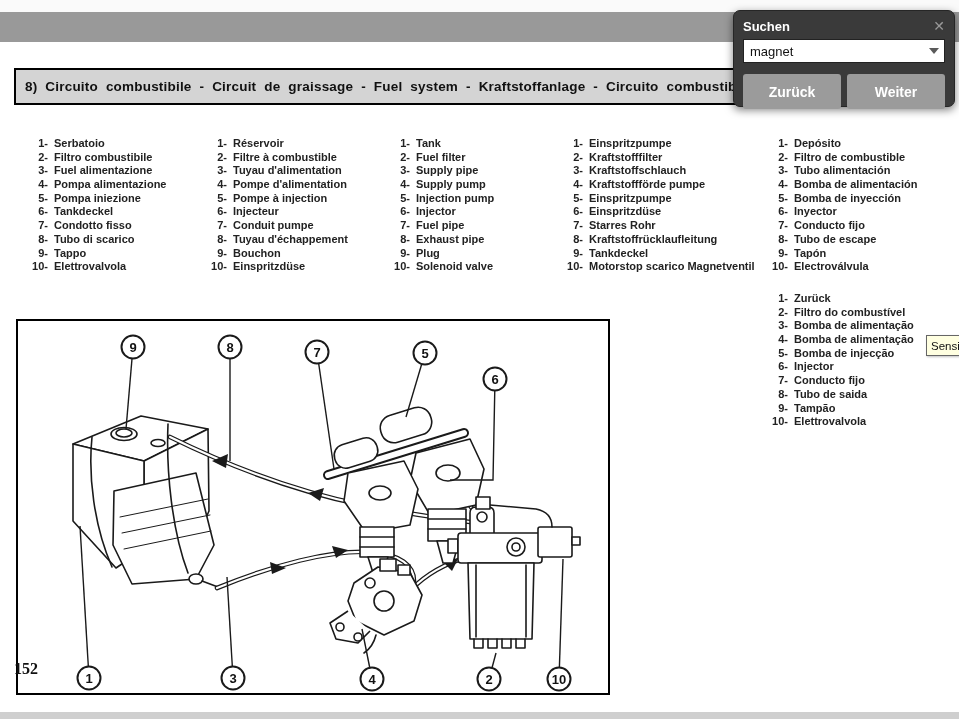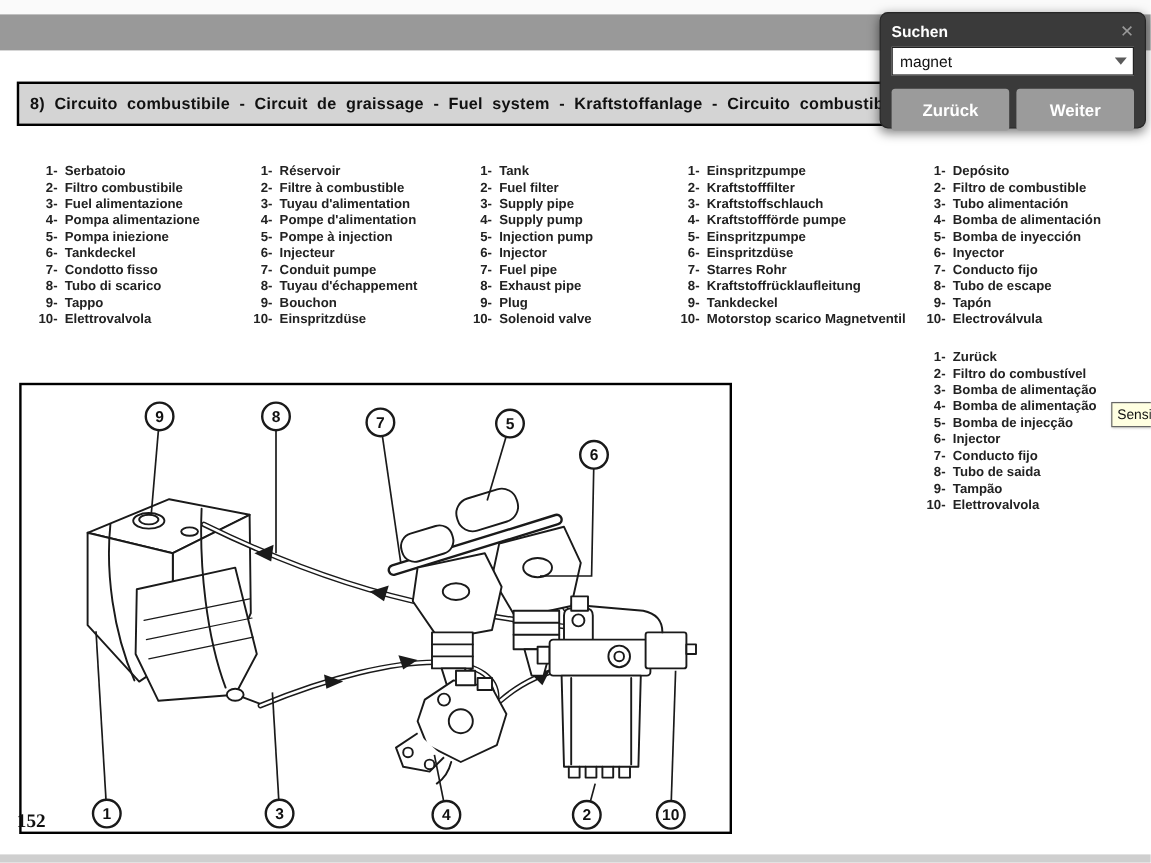--- a/index.html
+++ b/index.html
@@ -37,21 +37,21 @@
   .art{stroke:#1a1a1a;fill:none;stroke-width:1.6;stroke-linejoin:round;stroke-linecap:round;}
   .artf{stroke:#1a1a1a;fill:#ffffff;stroke-width:1.6;stroke-linejoin:round;}
   .pipe-o{stroke:#1a1a1a;fill:none;stroke-width:4.6;stroke-linecap:round;}
   .pipe-i{stroke:#ffffff;fill:none;stroke-width:2.2;stroke-linecap:round;}
   .arrow{fill:#1a1a1a;stroke:none;}
   .leader{stroke:#1a1a1a;stroke-width:1.4;fill:none;}
   .callout-circle{fill:#ffffff;stroke:#1a1a1a;stroke-width:2;}
   .callout-num{font-family:"Liberation Sans",sans-serif;font-size:13px;font-weight:bold;fill:#111;text-anchor:middle;}
 
   .page-num{
-    position:absolute;left:14px;top:676px;
+    position:absolute;left:14px;top:660px;
     font-family:"Liberation Serif",serif;font-weight:bold;font-size:16px;color:#111;
   }
 
   .search-dialog{
     position:absolute;left:733px;top:10px;width:222px;height:97px;z-index:10;
     background:#3a3a3a;border:1px solid #262626;border-radius:7px;
     box-shadow:0 3px 9px rgba(0,0,0,.5);box-sizing:border-box;padding:6px 9px 0 9px;
   }
   .sd-header{display:flex;justify-content:space-between;align-items:center;height:18px;margin-bottom:4px;}
   .sd-title{color:#fff;font-weight:bold;font-size:13px;}

